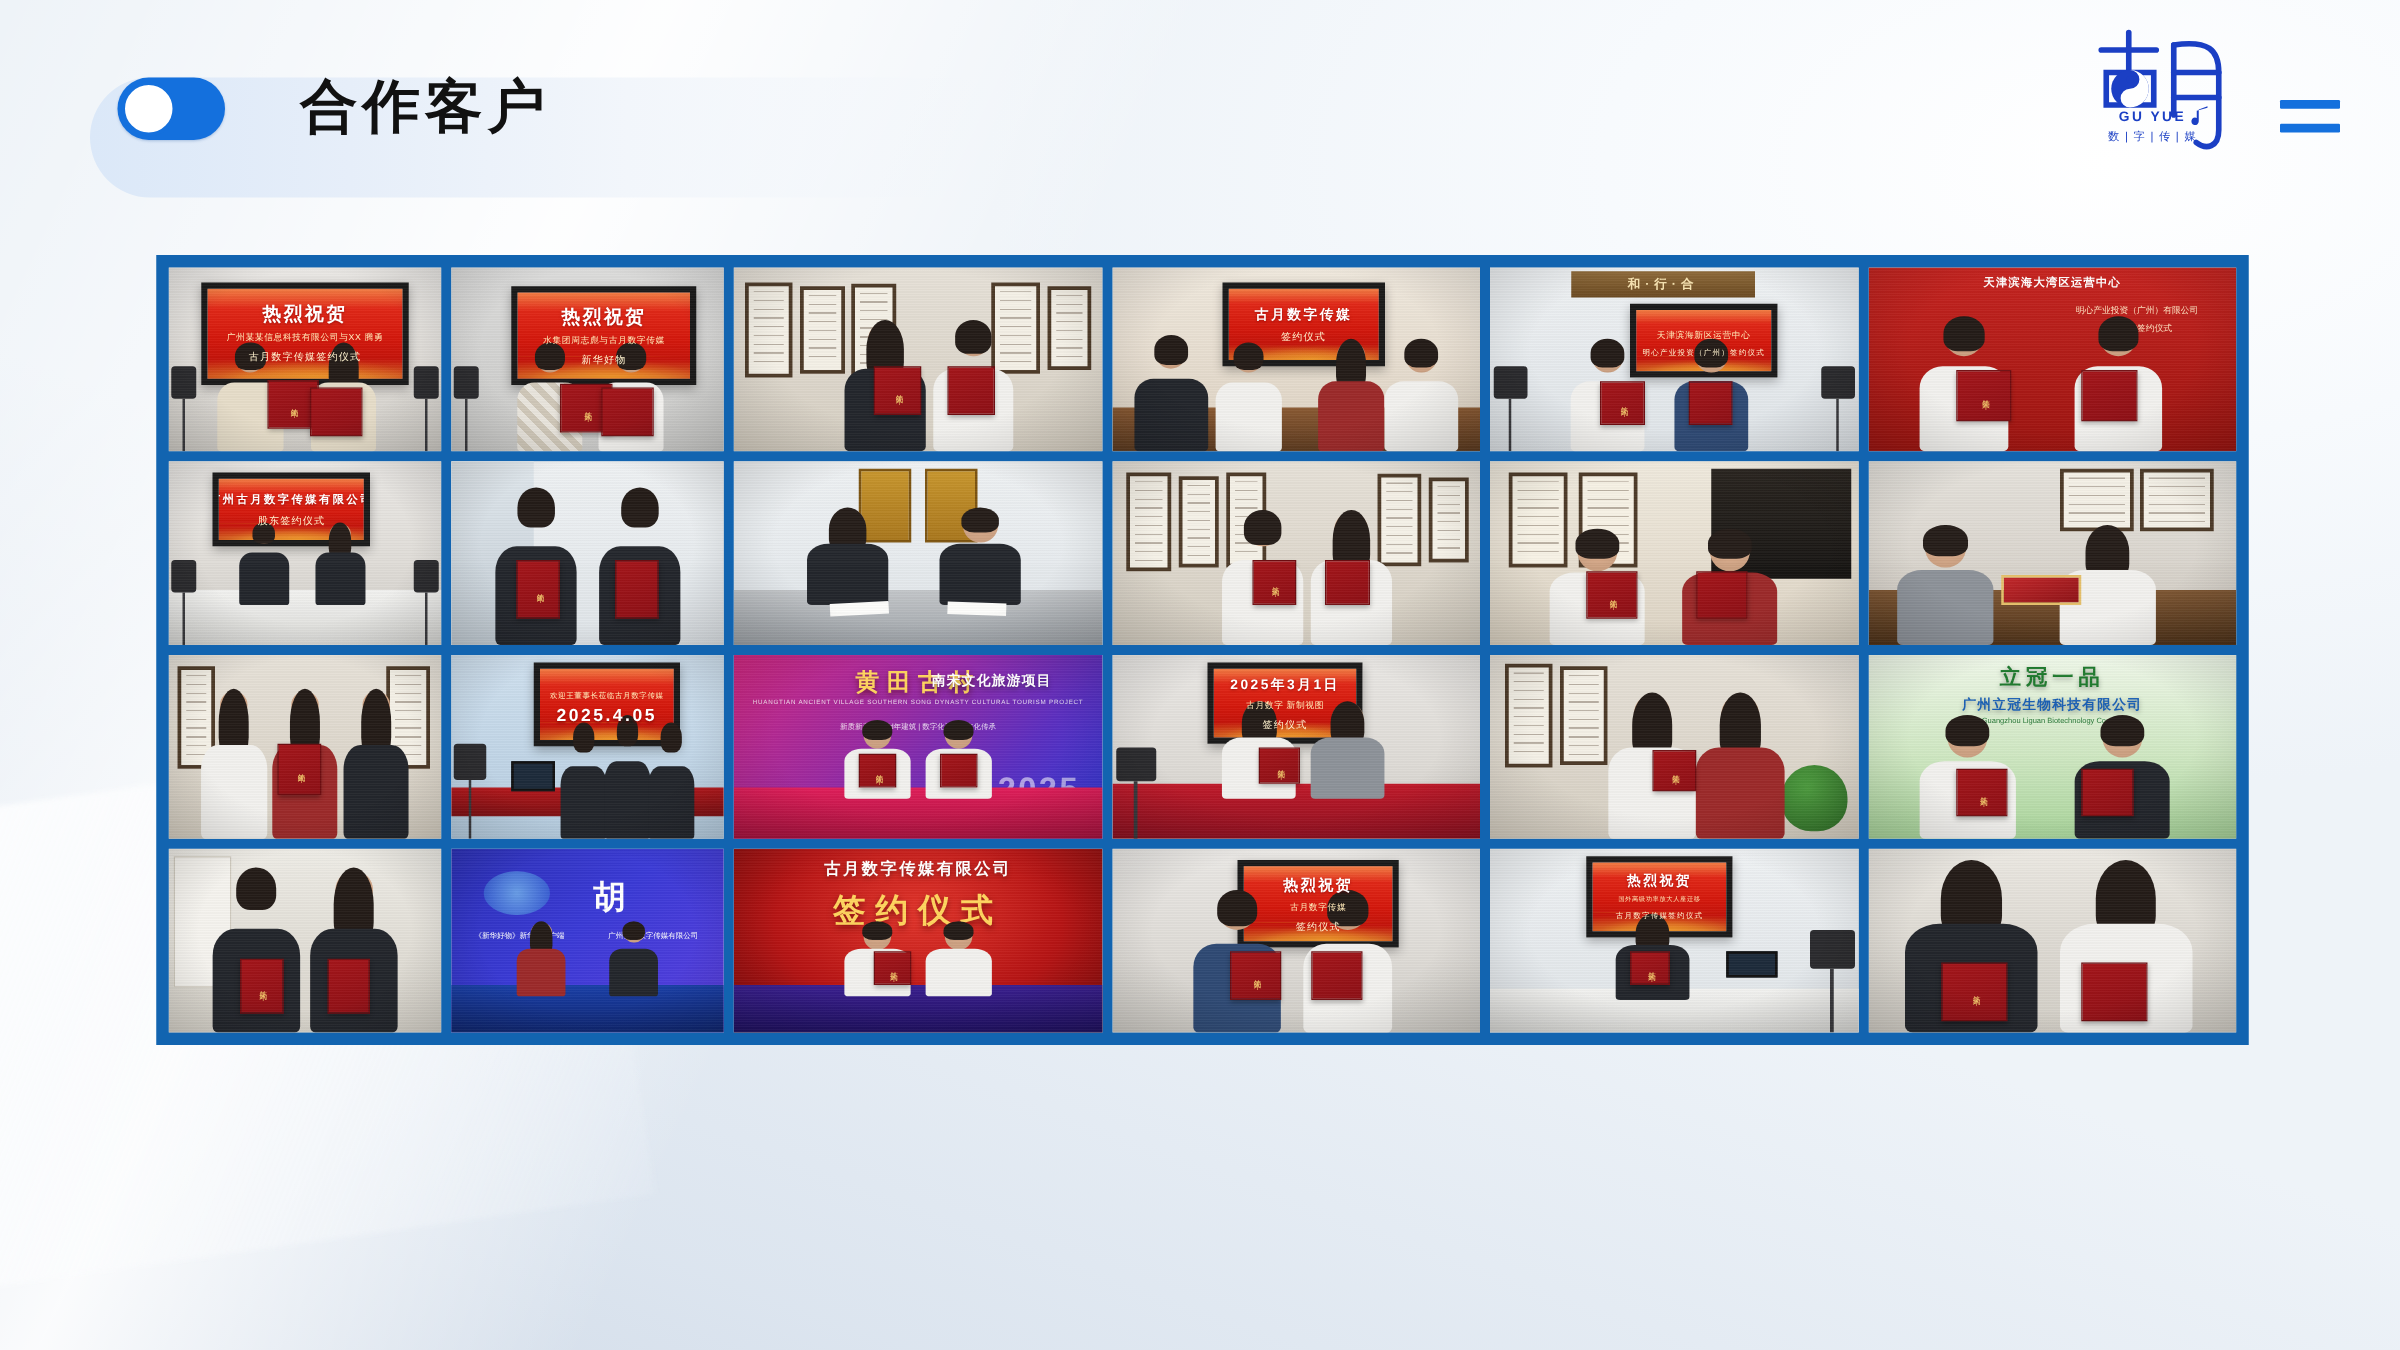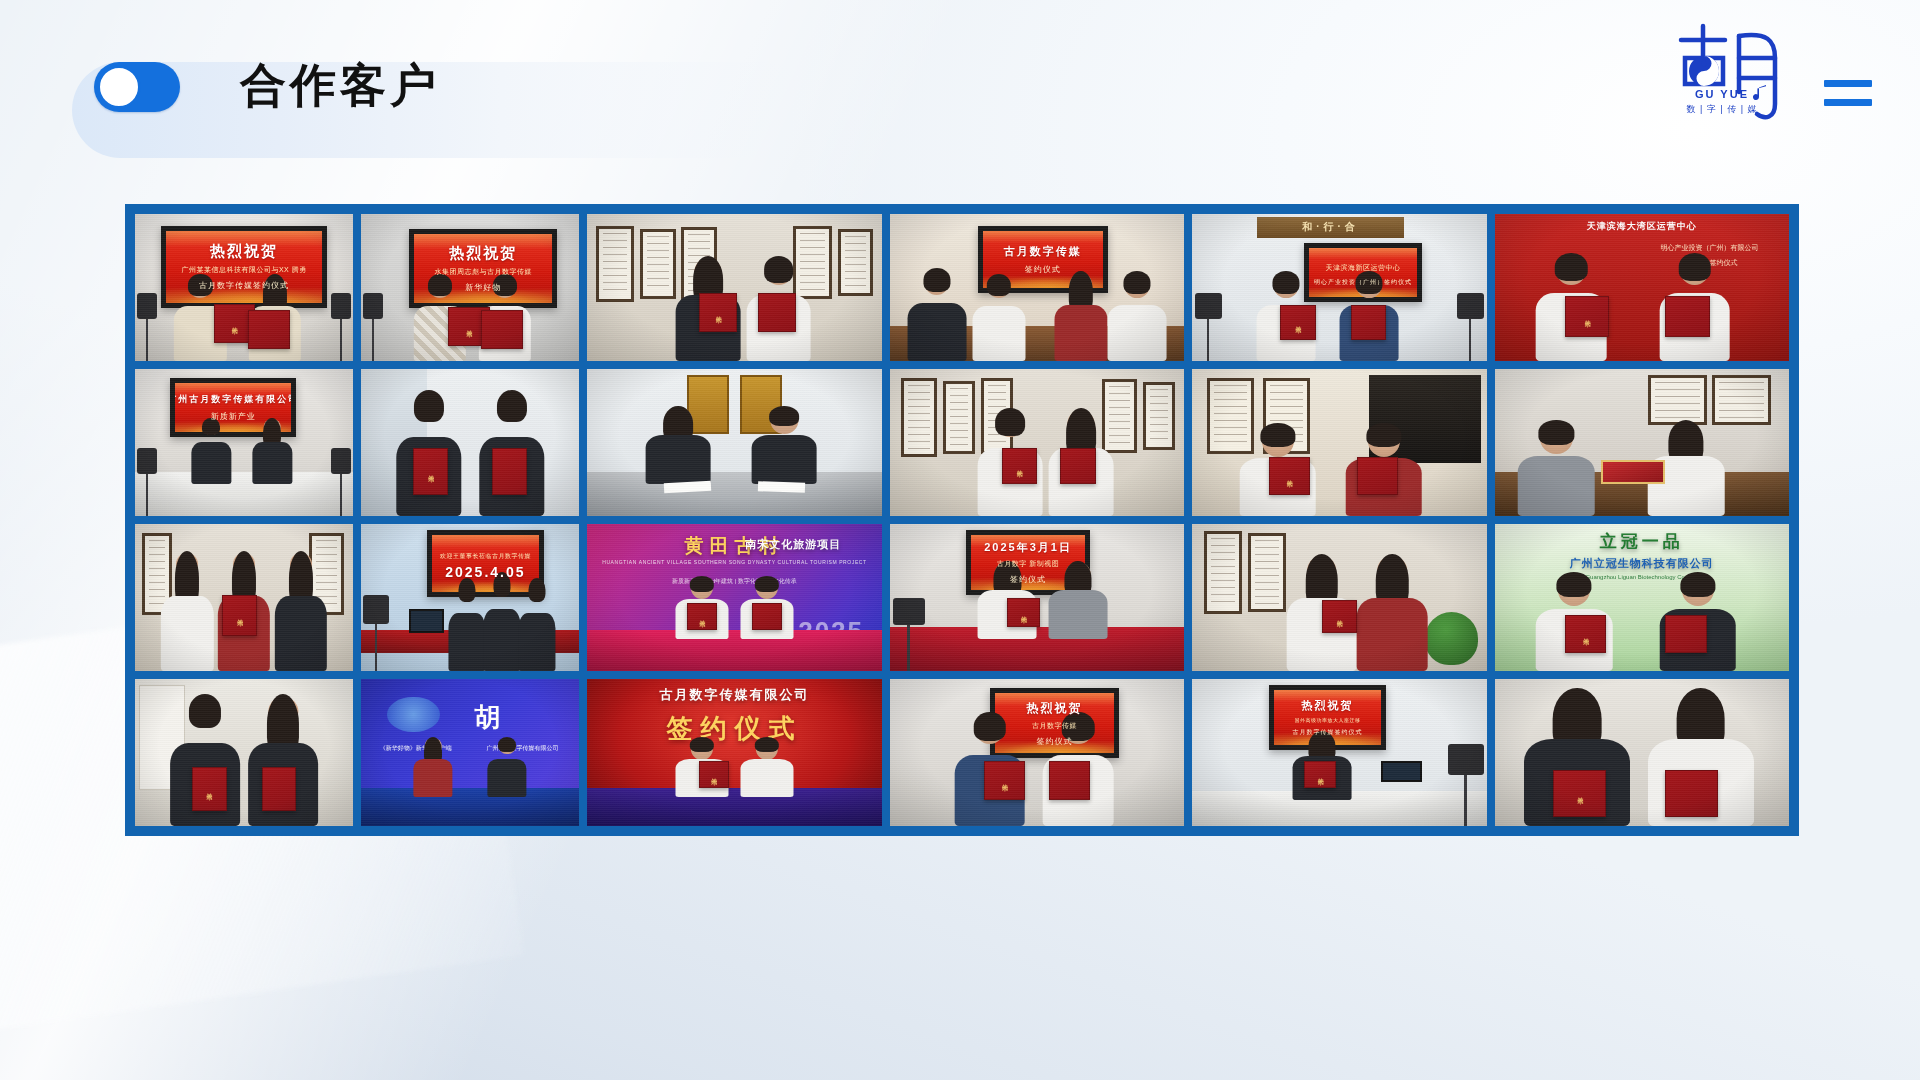--- a/index.html
+++ b/index.html
@@ -666,21 +666,21 @@
         <div class="vignette"></div>
           <div class="grain"></div>
       </div>
     </div>
 
     <div class="grid-row">
       <div class="cell">
         <div class="scene wall-plain"></div>
         <div class="led" style="left:16%;top:6%;width:58%;height:40%;">
           <div class="led-title" style="font-size:9px;">广州古月数字传媒有限公司</div>
-          <div class="led-sub2">新质新产业</div>
+          <div class="led-sub2">股东签约仪式</div>
         </div>
         <div class="table-white" style="height:30%;"></div>
         <div class="tripod left">
             <div class="head"></div>
             <div class="leg"></div>
           </div>
         <div class="tripod right">
             <div class="head"></div>
             <div class="leg"></div>
           </div>

